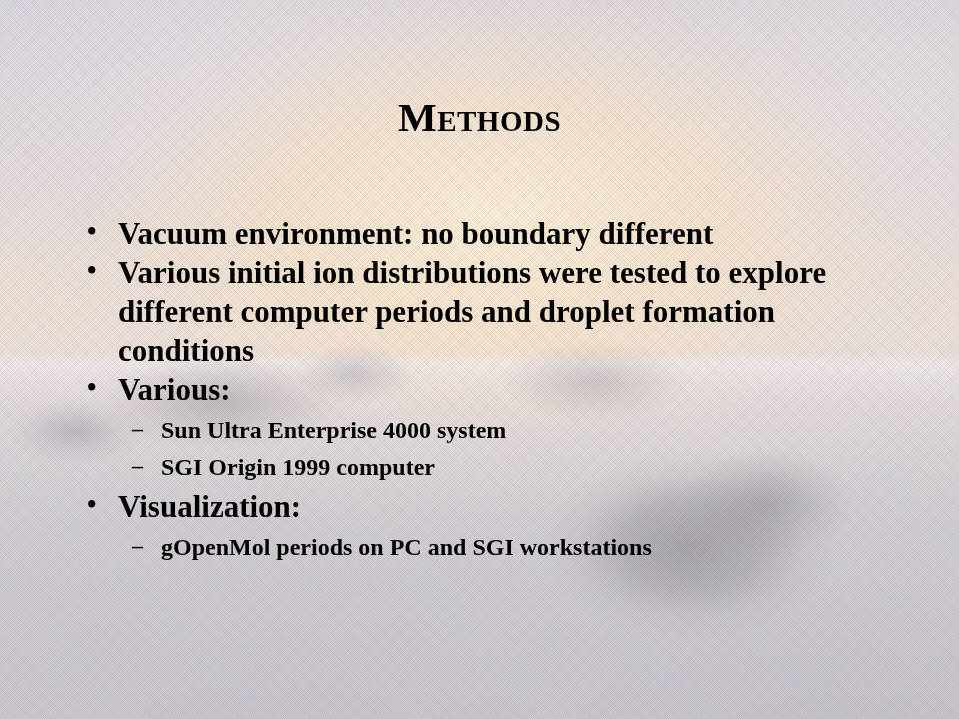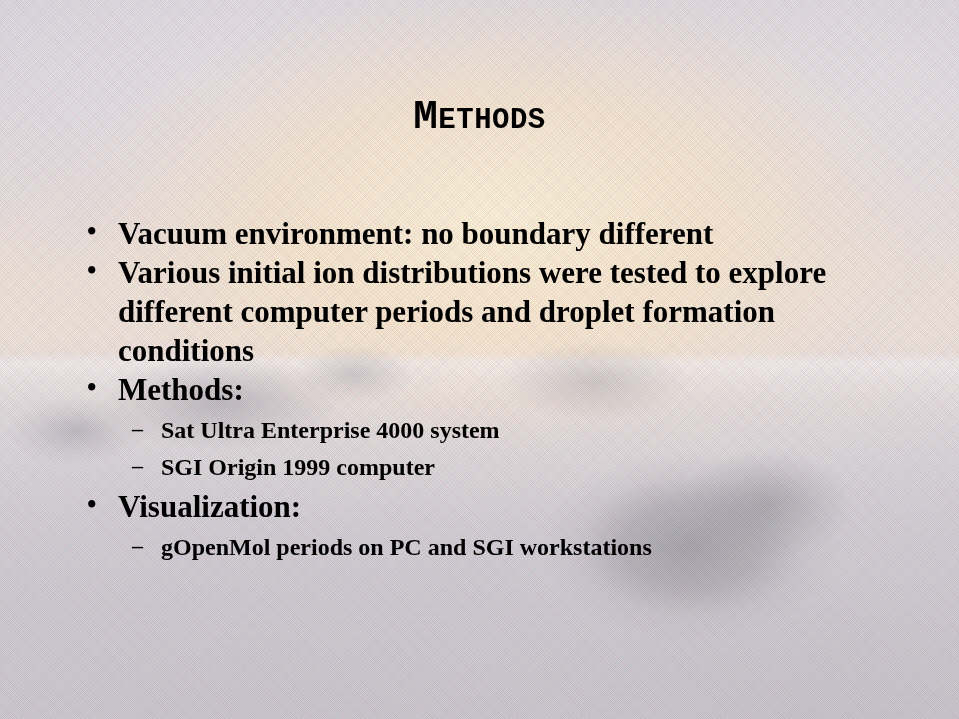--- a/index.html
+++ b/index.html
@@ -107,21 +107,20 @@
     left: 0;
     width: 959px;
     text-align: center;
     font-size: 41px;
     font-weight: bold;
     font-variant: small-caps;
     letter-spacing: 0.5px;
     color: #000000;
     line-height: 1.05;
     white-space: pre;
-    font-family: Liberation Mono, monospace;
   }
 
   #body-list {
     position: absolute;
     top: 214px;
     left: 80px;
     width: 840px;
   }
 
   .bullet-row {
@@ -195,26 +194,26 @@
         <span class="bullet-text">Vacuum environment: no boundary different</span>
       </div>
 
       <div class="bullet-row l1">
         <span class="marker">•</span>
         <span class="bullet-text">Various initial ion distributions were tested to explore different computer periods and droplet formation conditions</span>
       </div>
 
       <div class="bullet-row l1">
         <span class="marker">•</span>
-        <span class="bullet-text">Methods:</span>
+        <span class="bullet-text">Various:</span>
       </div>
 
       <div class="bullet-row l2 gap-sub">
         <span class="marker">–</span>
-        <span class="bullet-text">Sat Ultra Enterprise 4000 system</span>
+        <span class="bullet-text">Sun Ultra Enterprise 4000 system</span>
       </div>
 
       <div class="bullet-row l2 gap-sub">
         <span class="marker">–</span>
         <span class="bullet-text">SGI Origin 1999 computer</span>
       </div>
 
       <div class="bullet-row l1 gap-before">
         <span class="marker">•</span>
         <span class="bullet-text">Visualization:</span>

